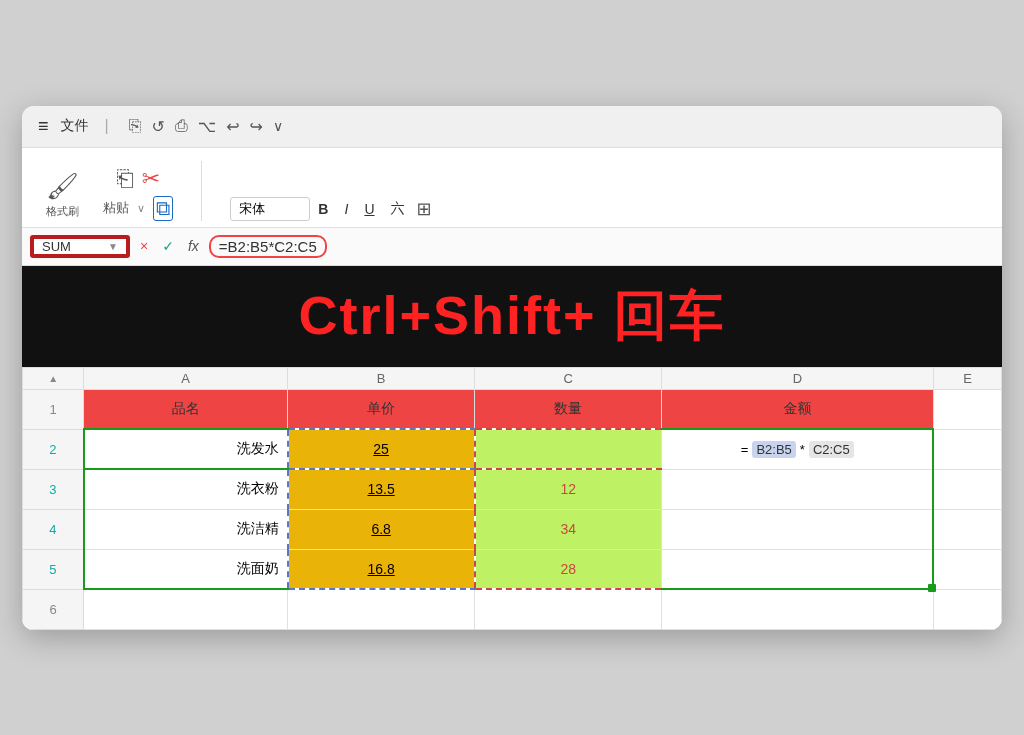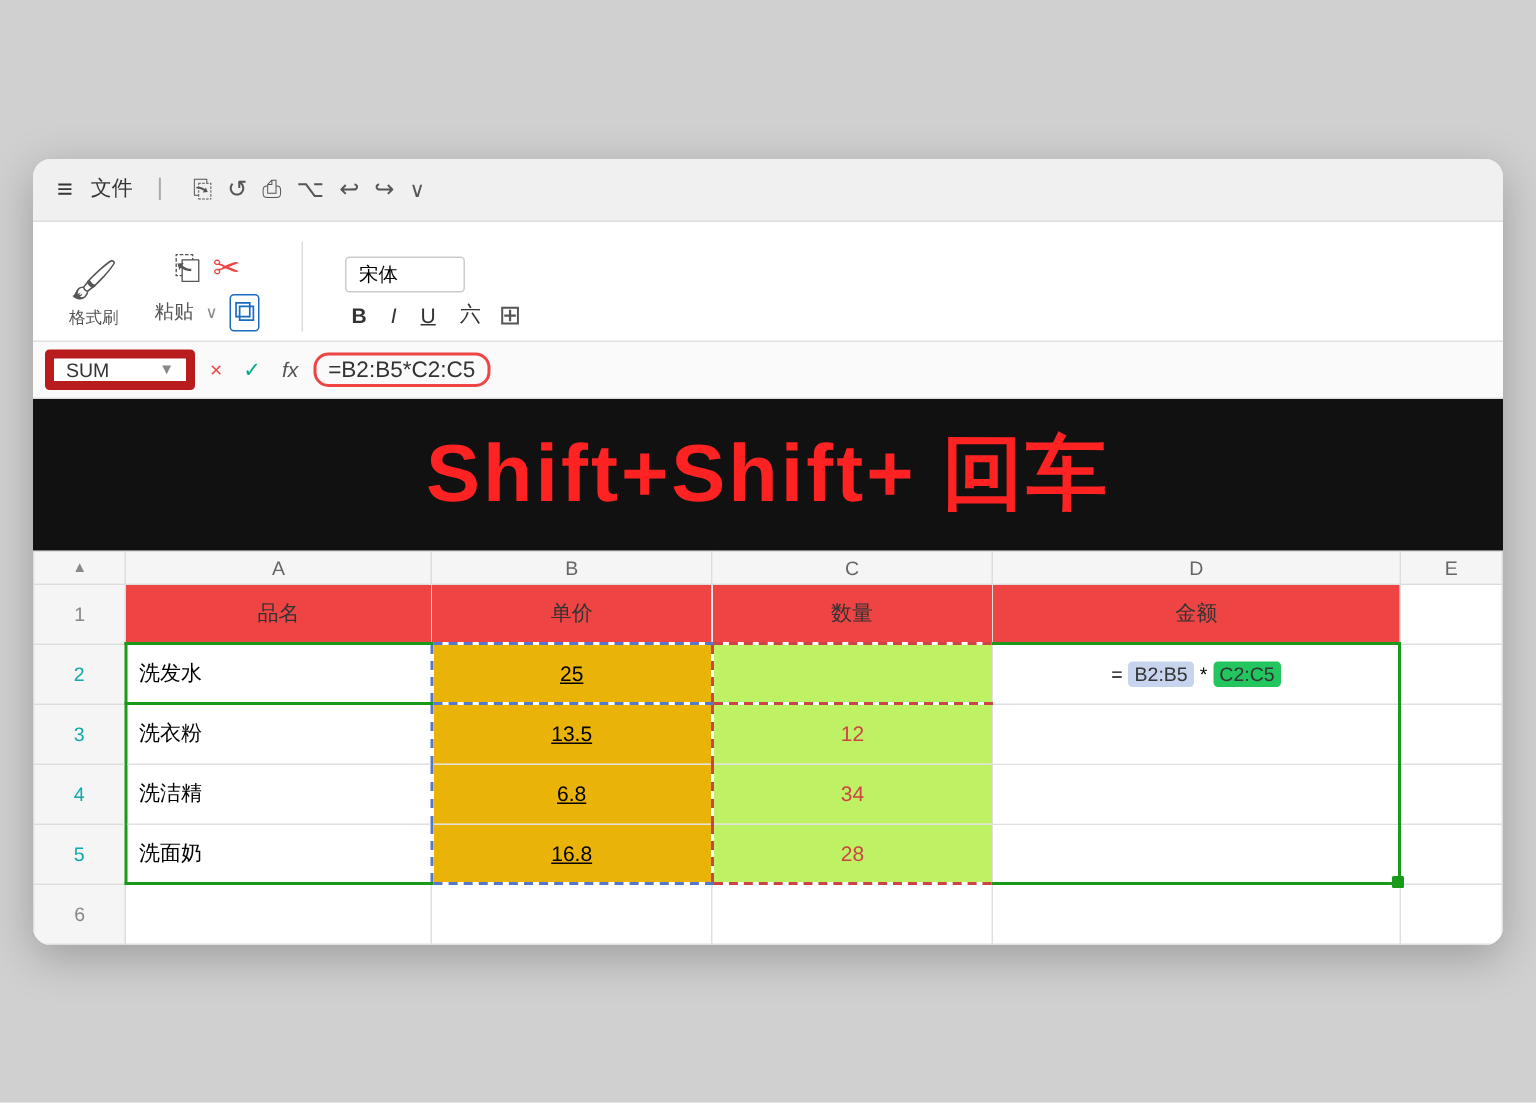--- a/index.html
+++ b/index.html
@@ -100,21 +100,20 @@
       font-size: 22px;
     }
     .ribbon-sep {
       width: 1px;
       background: #ddd;
       height: 60px;
       margin: 0 8px;
     }
     .font-section {
       display: flex;
-      flex-direction: column;
       gap: 4px;
     }
     .font-name-row {
       display: flex;
       align-items: center;
       gap: 4px;
     }
     .font-name-box {
       border: 1px solid #ccc;
       border-radius: 3px;
@@ -145,21 +144,21 @@
     .formula-bar {
       background: #fafafa;
       border-bottom: 1px solid #ddd;
       display: flex;
       align-items: center;
       padding: 4px 8px;
       gap: 6px;
       height: 38px;
     }
     .cell-ref-box {
-      border: 6px solid #b91c1c;
+      border: 4px solid #b91c1c;
       border-radius: 3px;
       padding: 0 8px;
       font-size: 13px;
       min-width: 100px;
       background: white;
       display: flex;
       align-items: center;
       justify-content: space-between;
     }
     .cell-ref-text {
@@ -258,21 +257,21 @@
     
     .cell {
       border: 1px solid #e0e0e0;
       text-align: center;
       padding: 4px 8px;
       height: 40px;
       position: relative;
       white-space: nowrap;
     }
     .cell-a {
-      text-align: left;
+      text-align: right;
       min-width: 120px;
       font-size: 14px;
     }
     .cell-b {
       min-width: 110px;
     }
     .cell-c {
       min-width: 110px;
     }
     .cell-d {
@@ -322,21 +321,21 @@
       font-size: 13px;
     }
     .b2b5-ref {
       background: #c8d4ee;
       border-radius: 3px;
       padding: 1px 4px;
       font-size: 13px;
       color: #333;
     }
     .c2c5-ref {
-      background: #22c55e;
+      background: #e5e5e5;
       border-radius: 3px;
       padding: 1px 4px;
       font-size: 13px;
       color: #333;
     }
 
     
     .corner-handle {
       position: absolute;
       right: -4px;
@@ -411,21 +410,21 @@
       <span class="cell-ref-text">SUM</span>
       <span class="cell-ref-arrow">▼</span>
     </div>
     <span class="formula-cancel">×</span>
     <span class="formula-confirm">✓</span>
     <span class="formula-fx">fx</span>
     <span class="formula-highlighted">=B2:B5*C2:C5</span>
   </div>
 
   <div class="shortcut-overlay">
-    <span>Shift+Shift+ 回车</span>
+    <span>Ctrl+Shift+ 回车</span>
   </div>
 
   <div class="spreadsheet-container">
     <table class="spreadsheet">
       <colgroup>
         <col style="width:36px;">
         <col style="width:120px;">
         <col style="width:110px;">
         <col style="width:110px;">
         <col style="width:160px;">

